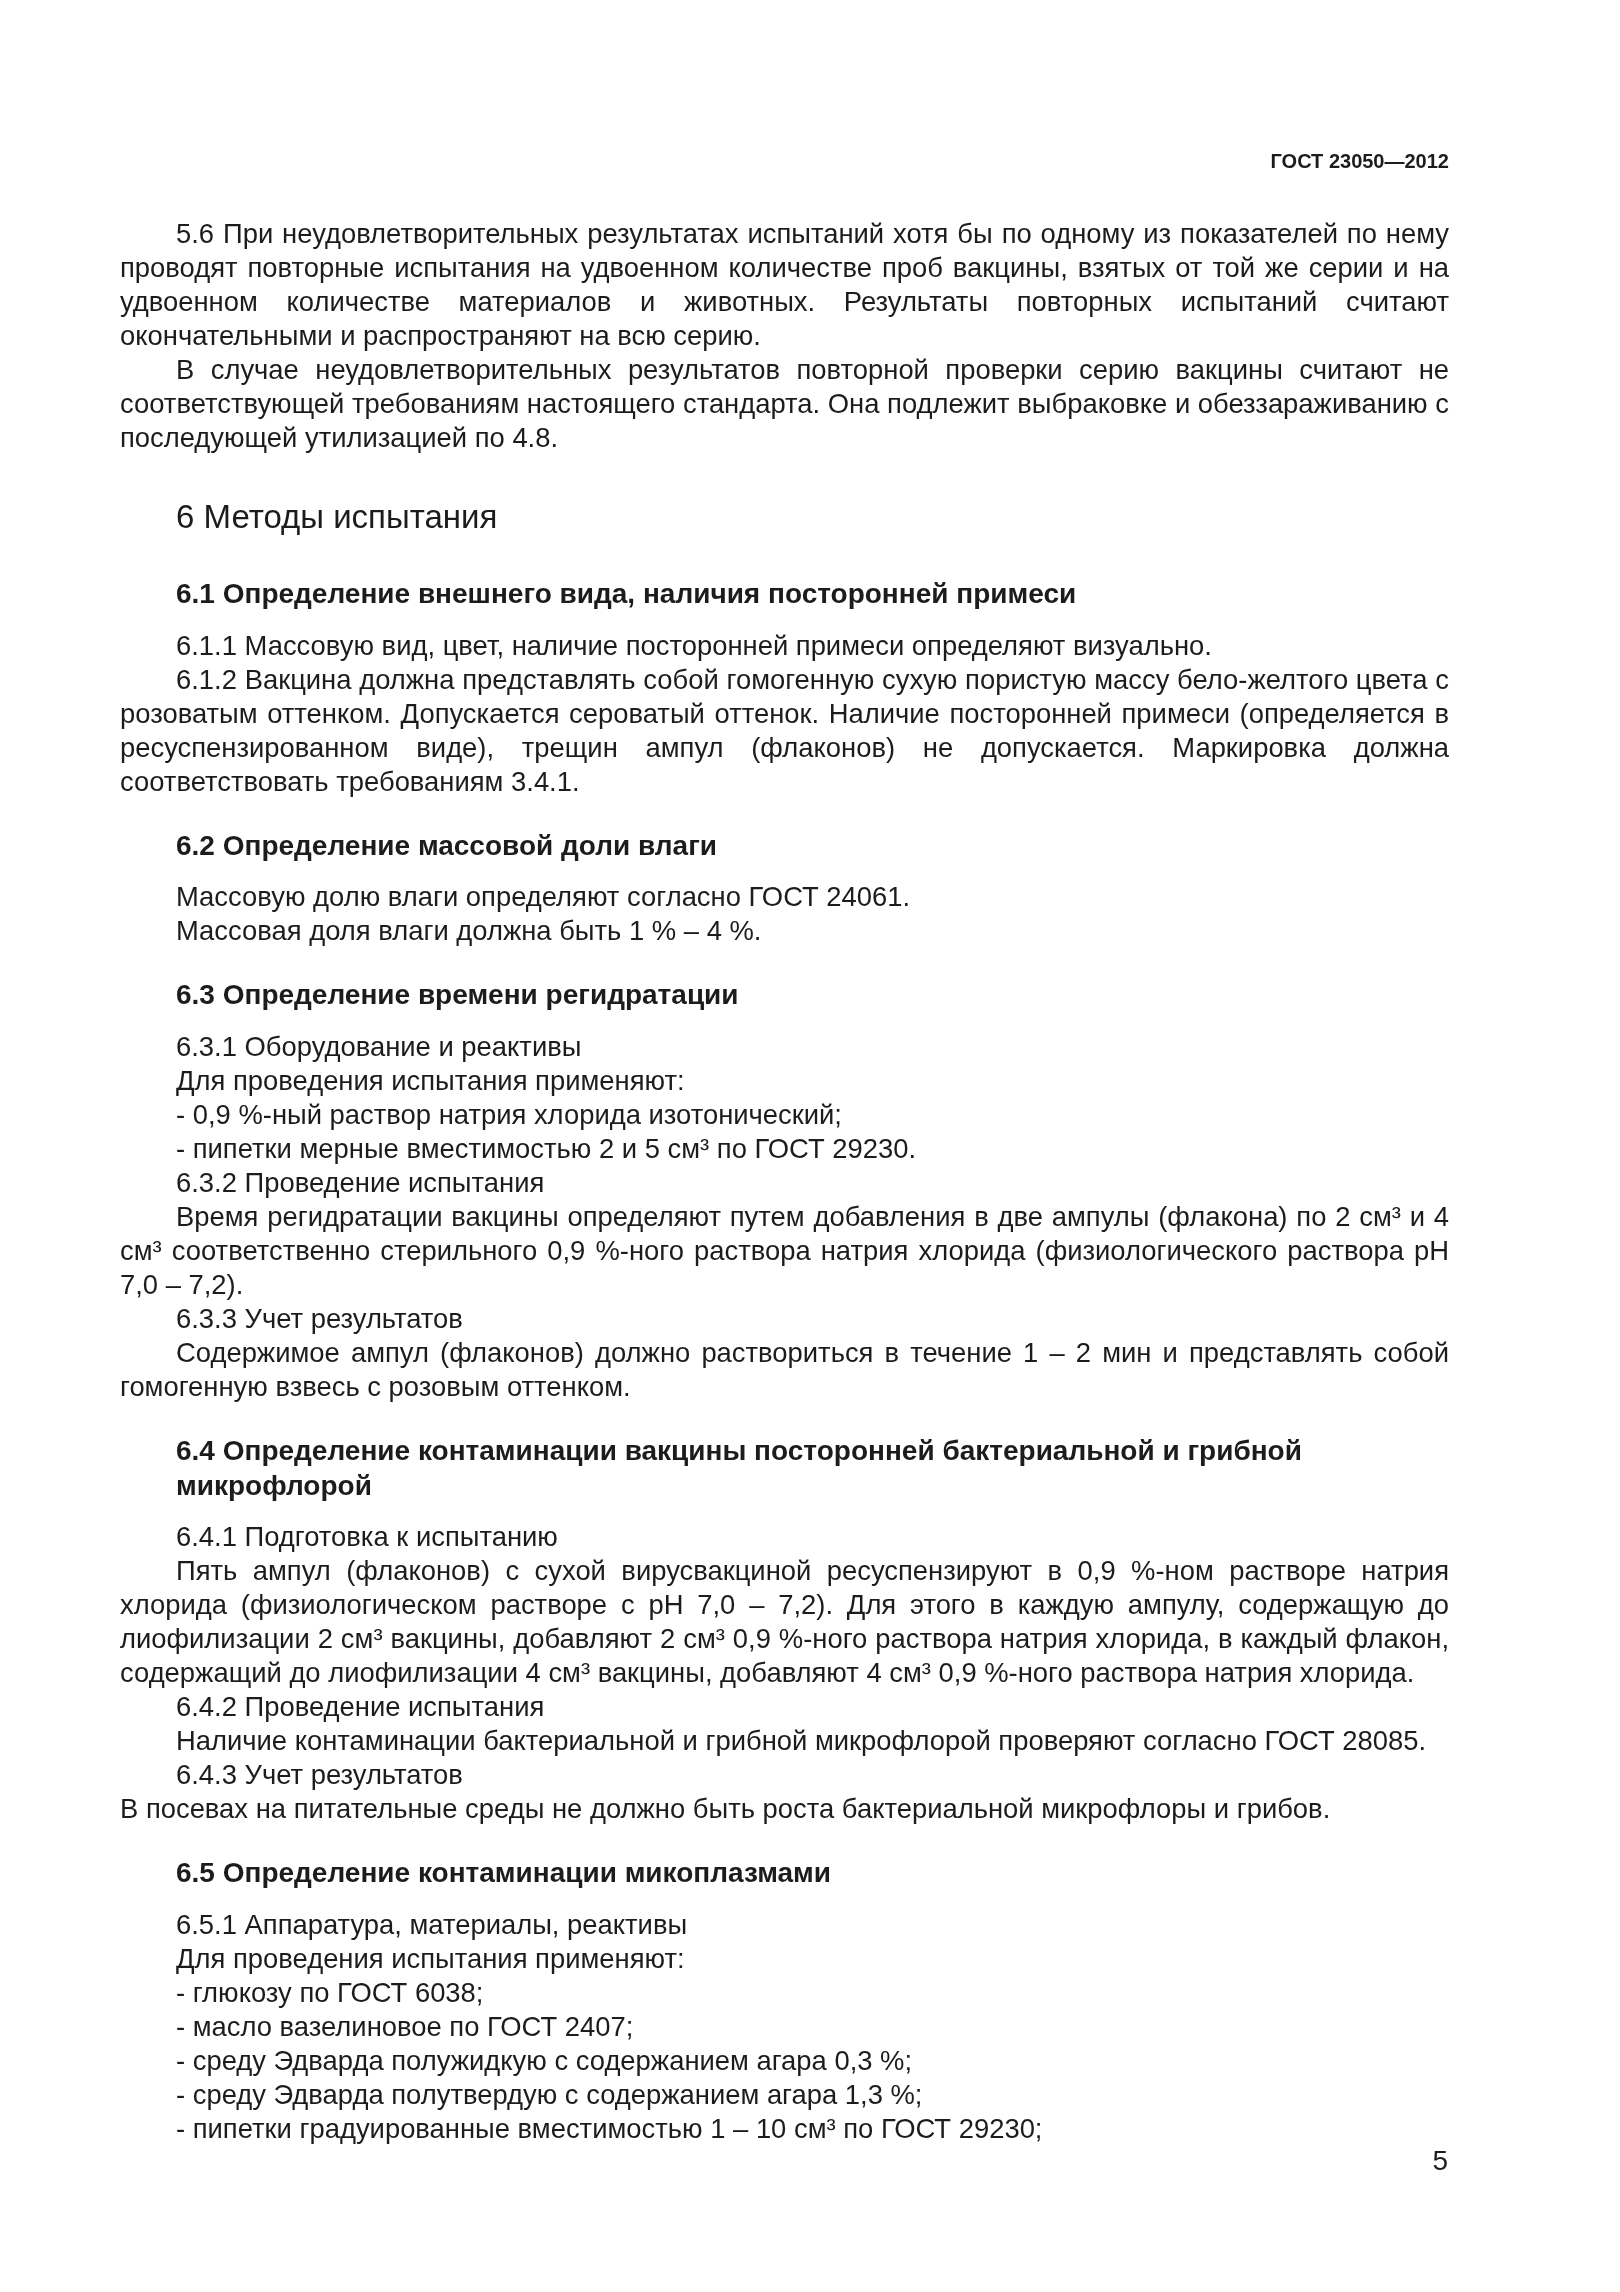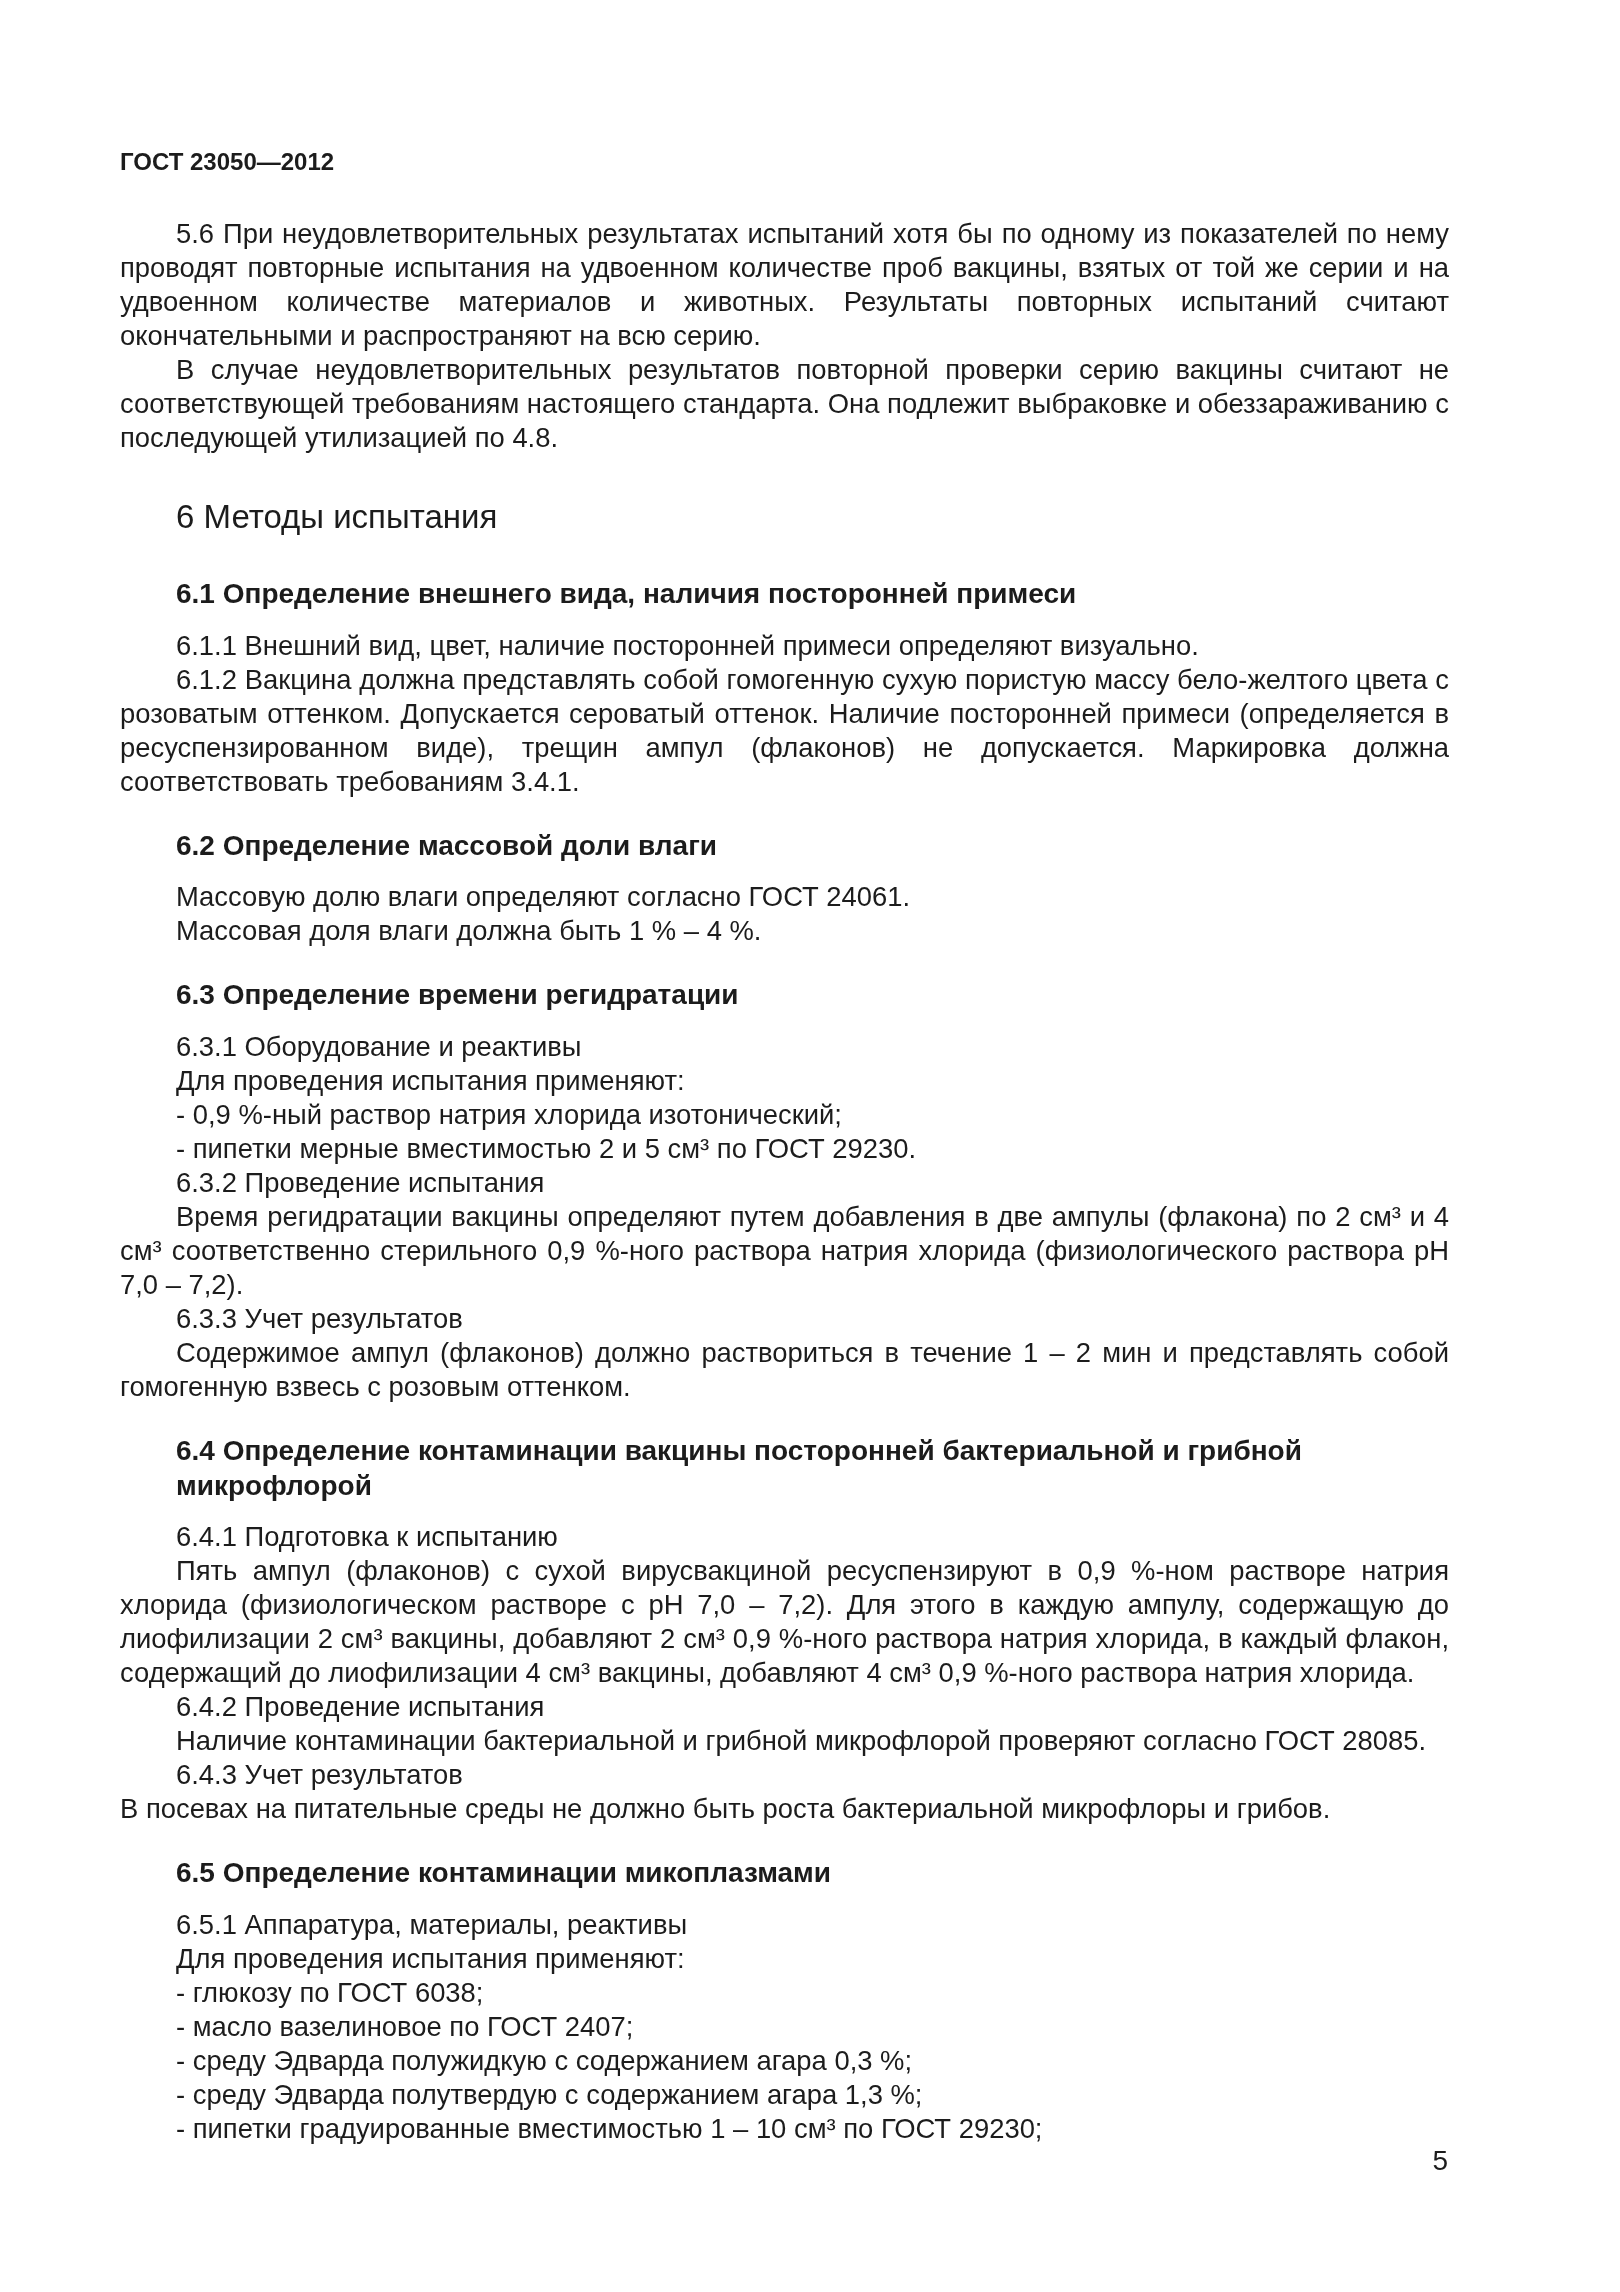--- a/index.html
+++ b/index.html
@@ -15,23 +15,23 @@
     font-family: "Liberation Sans", sans-serif;
     color: #1c1c1c;
   }
   .content {
     position: absolute;
     left: 120px;
     top: 145px;
     width: 1329px;
   }
   .doc-header {
-    text-align: left;
+    text-align: right;
     font-weight: 700;
-    font-size: 24px;
+    font-size: 20px;
     line-height: 33px;
     margin: 0 0 39px 0;
   }
   .para {
     font-size: 27.4px;
     line-height: 34px;
     text-align: justify;
     text-indent: 56px;
     margin: 0;
   }
@@ -73,21 +73,21 @@
 <div class="content">
 
   <div class="doc-header">ГОСТ 23050—2012</div>
 
   <p class="para">5.6 При неудовлетворительных результатах испытаний хотя бы по одному из показателей по нему проводят повторные испытания на удвоенном количестве проб вакцины, взятых от той же серии и на удвоенном количестве материалов и животных. Результаты повторных испытаний считают окончательными и распространяют на всю серию.</p>
   <p class="para">В случае неудовлетворительных результатов повторной проверки серию вакцины считают не соответствующей требованиям настоящего стандарта. Она подлежит выбраковке и обеззараживанию с последующей утилизацией по 4.8.</p>
 
   <div class="h-main">6 Методы испытания</div>
 
   <div class="h-sec">6.1 Определение внешнего вида, наличия посторонней примеси</div>
-  <p class="para">6.1.1 Внешний вид, цвет, наличие посторонней примеси определяют визуально.</p>
+  <p class="para">6.1.1 Массовую вид, цвет, наличие посторонней примеси определяют визуально.</p>
   <p class="para">6.1.2 Вакцина должна представлять собой гомогенную сухую пористую массу бело-желтого цвета с розоватым оттенком. Допускается сероватый оттенок. Наличие посторонней примеси (определяется в ресуспензированном виде), трещин ампул (флаконов) не допускается. Маркировка должна соответствовать требованиям 3.4.1.</p>
 
   <div class="h-sec">6.2 Определение массовой доли влаги</div>
   <p class="para">Массовую долю влаги определяют согласно ГОСТ 24061.</p>
   <p class="para">Массовая доля влаги должна быть 1 % – 4 %.</p>
 
   <div class="h-sec">6.3 Определение времени регидратации</div>
 
   <div class="h-sub gap-top">6.3.1 Оборудование и реактивы</div>
   <p class="para">Для проведения испытания применяют:</p>

